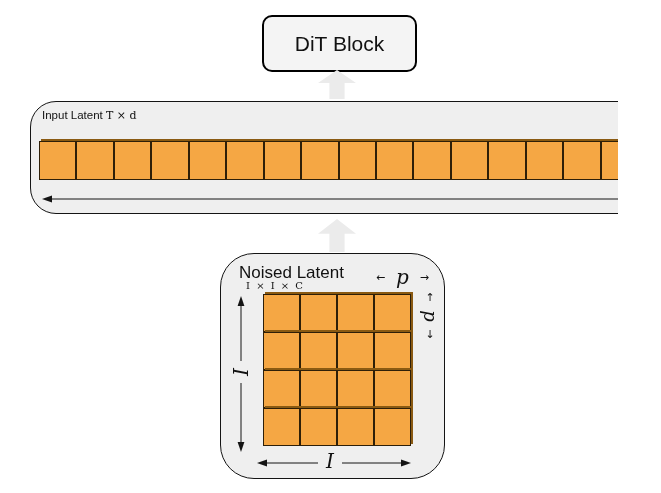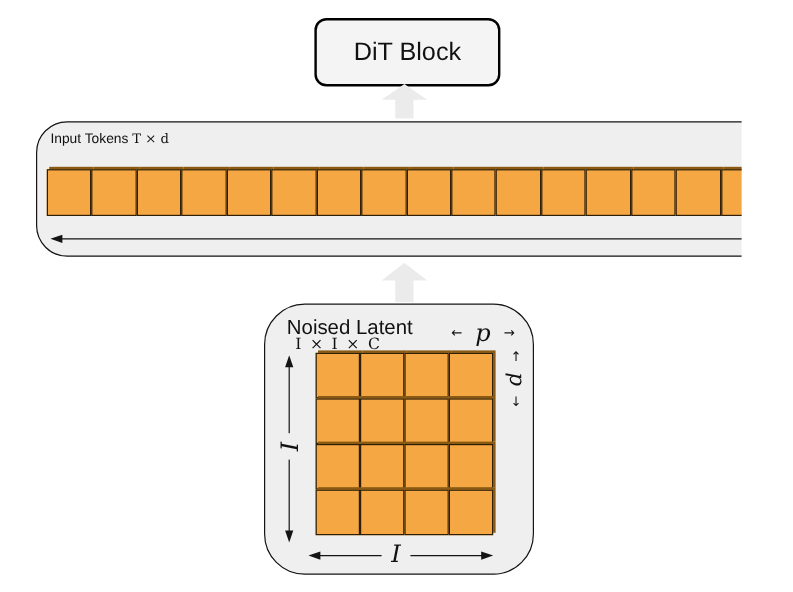--- a/index.html
+++ b/index.html
@@ -33,21 +33,21 @@
     border:1px solid var(--token-border,#2e1f08);
     box-shadow:2px -2px 0 var(--token-depth,#8a5a12);
   }
   .t-arrow{position:absolute;left:11px;top:91px;}
   .formula{
     position:absolute;left:50%;top:77px;transform:translateX(-50%);
     font-family:"DejaVu Serif",serif;font-style:italic;font-size:22px;
     background:var(--container-bg,#efefef);padding:0 12px;white-space:nowrap;
   }
   .nl-title{position:absolute;left:18px;top:9px;font-size:17px;}
-  .nl-dims{position:absolute;left:25px;top:26px;font-family:"DejaVu Serif",serif;font-size:13px;letter-spacing:1.5px;}
+  .nl-dims{position:absolute;left:25px;top:26px;font-family:"DejaVu Serif",serif;font-size:10px;letter-spacing:1.5px;}
   .math-label{font-family:"DejaVu Serif",serif;font-style:italic;}
   .p-top{
     position:absolute;left:155px;top:11px;width:53px;height:24px;
     display:flex;align-items:center;justify-content:space-between;
   }
   .p-top .math-label{font-size:20px;line-height:20px;}
   .small-arrow{font-size:11px;font-family:"DejaVu Sans",sans-serif;line-height:11px;}
   .latent-grid{
     position:absolute;left:42px;top:40px;width:148px;height:152px;
     display:grid;grid-template-columns:repeat(4,1fr);grid-template-rows:repeat(4,1fr);
@@ -83,21 +83,21 @@
 <div class="canvas">
 
   <div class="node">
     <span>DiT Block</span>
   </div>
 
   <div class="block-arrow arrow1"></div>
 
   <div class="container tokens-container">
     <div class="container-label">
-      <span>Input Tokens</span>
+      <span>Input Latent</span>
       <span class="serif-dims">T × d</span>
     </div>
     <div class="token-row" id="token-row">
         <div class="token"></div>
         <div class="token"></div>
         <div class="token"></div>
         <div class="token"></div>
         <div class="token"></div>
         <div class="token"></div>
         <div class="token"></div>

